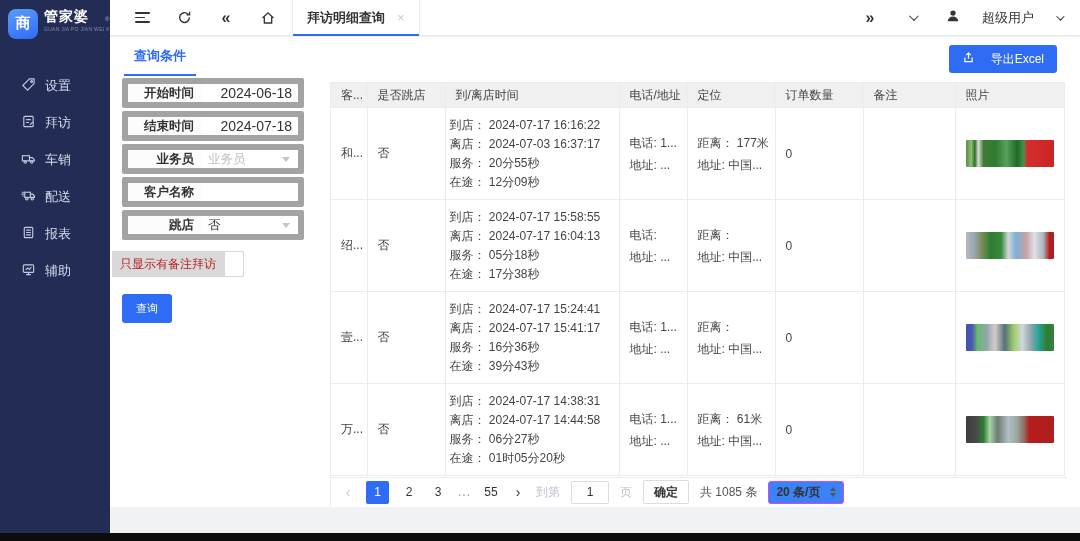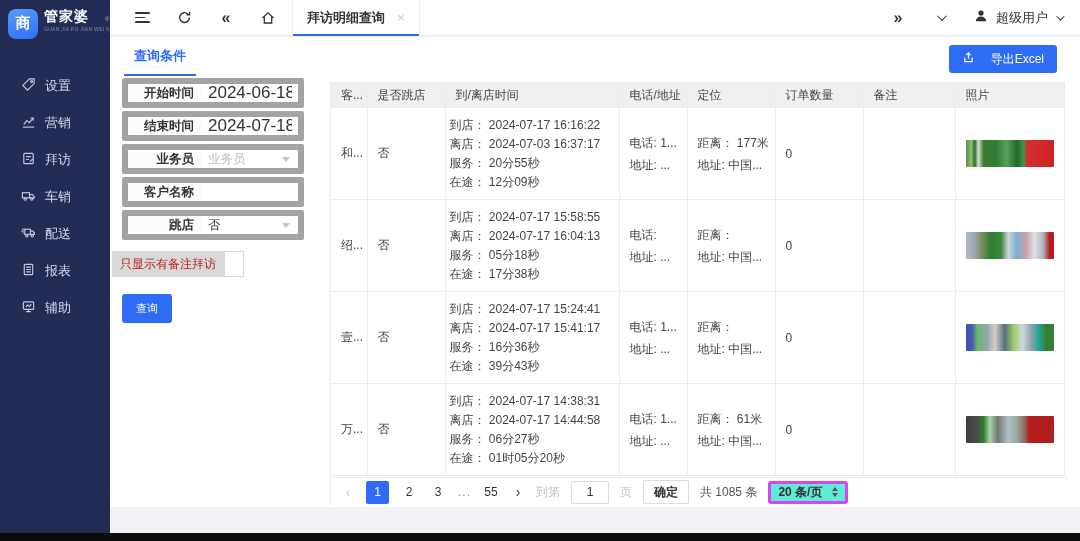--- a/index.html
+++ b/index.html
@@ -28,38 +28,38 @@
   .icon-lines { display:inline-flex; flex-direction:column; gap:3px; width:15px; }
   .icon-lines span { height:1.6px; background:#333; border-radius:1px; }
   .icon-lines span:nth-child(2) { width:70%; }
   .hgap { margin-left:26px; }
   .chev-glyph { font-size:16px; font-weight:bold; color:#333; line-height:1; }
   .tab { height:36px; display:flex; align-items:center; gap:12px; padding:0 14px; margin-left:16px; border-left:1px solid #efefef; border-right:1px solid #efefef; box-shadow:inset 0 -2px 0 #2f6cf6; cursor:pointer; }
   .tab-label { font-size:13px; font-weight:bold; color:#333; }
   .tab-close { color:#c9c9c9; font-size:13px; cursor:pointer; }
   .header-right { margin-left:auto; display:flex; align-items:center; gap:26px; padding-right:18px; }
   .chev-down { width:7px; height:7px; border-right:1.6px solid #333; border-bottom:1.6px solid #333; transform:rotate(45deg) translateY(-2px); }
-  .user { display:flex; align-items:center; gap:8px; cursor:pointer; }
+  .user { display:flex; align-items:center; gap:22px; cursor:pointer; }
   .user-name { font-size:13px; color:#333; }
   .user .chev-down { width:6px; height:6px; }
 
   
   .content { position:absolute; left:110px; top:37px; width:970px; height:470px; background:#fff; }
   .gray-strip { position:absolute; left:110px; top:507px; width:970px; height:26px; background:#f0f2f5; }
   .bottom-edge { position:absolute; left:0; bottom:0; width:1080px; height:8px; background:#0c0c0c; }
 
   .qc-tab { position:absolute; left:14px; top:0; padding:10px 10px 9px; font-size:13px; font-weight:bold; color:#2f6cf6; border-bottom:2px solid #2f6cf6; cursor:pointer; }
 
   .export-btn { position:absolute; right:23px; top:8px; height:28px; padding:0 13px; background:#2f6cf6; border:none; border-radius:3px; color:#fff; font-size:12px; display:flex; align-items:center; gap:16px; cursor:pointer; }
 
   
   .query-form { position:absolute; left:12px; top:41px; width:182px; }
   .f-row { display:flex; align-items:stretch; height:30px; border:6px solid #a3a3a3; border-radius:2px; margin-bottom:3px; background:#fff; }
   .f-label { width:74px; display:flex; align-items:center; justify-content:flex-end; padding-right:8px; font-size:12.5px; font-weight:bold; color:#333; background:#fcfcfc; }
-  .f-input { flex:1; display:flex; align-items:center; border:none; outline:none; font-size:17px; color:#333; padding:0 6px; font-family:inherit; min-width:0; background:transparent;text-align:right; }
+  .f-input { flex:1; display:flex; align-items:center; border:none; outline:none; font-size:14px; color:#333; padding:0 6px; font-family:inherit; min-width:0; background:transparent;text-align:right; }
   .f-select { flex:1; display:flex; align-items:center; justify-content:space-between; padding:0 8px 0 6px; font-size:12.5px; color:#333; cursor:pointer; min-width:0; }
   .f-select .ph { color:#bfbfbf; }
   .caret { width:0; height:0; border-left:4px solid transparent; border-right:4px solid transparent; border-top:5px solid #c4c4c4; }
   .remark-toggle { position:absolute; left:2px; top:214px; display:flex; align-items:center; cursor:pointer; }
   .remark-label { height:26px; line-height:26px; background:#d9d9d9; color:#b91c1c; font-size:12px; padding:0 8px; }
   .remark-box { width:20px; height:26px; background:#fff; border:1px solid #d9d9d9; }
   .search-btn { position:absolute; left:12px; top:257px; width:50px; height:29px; background:#2f6cf6; color:#fff; border:none; border-radius:3px; font-size:11px; cursor:pointer; }
 
   
   .table-wrap { position:absolute; left:220px; top:45px; width:737px; height:424px; overflow:hidden; border-left:1px solid #ececec; }
@@ -80,21 +80,21 @@
   .pager { position:absolute; left:0; bottom:0; width:737px; height:29px; border-top:1px solid #ececec; background:#fff; display:flex; align-items:center; gap:11px; padding-left:10px; font-size:12px; color:#555; }
   .pg-arrow { color:#c9c9c9; font-size:14px; cursor:pointer; width:14px; text-align:center; }
   .pg-arrow.enabled { color:#333; }
   .pg-num { min-width:18px; text-align:center; color:#333; cursor:pointer; }
   .pg-num.active { background:#2f6cf6; color:#fff; width:23px; height:23px; line-height:23px; border-radius:2px; }
   .pg-ellipsis { color:#999; letter-spacing:1px; }
   .pg-muted { color:#bcc1ca; }
   .goto-input { width:38px; height:23px; border:1px solid #dcdcdc; border-radius:2px; text-align:center; font-size:12px; color:#333; outline:none; font-family:inherit; }
   .confirm-btn { height:24px; padding:0 10px; background:#fff; border:1px solid #dcdcdc; border-radius:2px; font-size:12px; font-weight:bold; color:#333; cursor:pointer; }
   .total-text { color:#555; }
-  .size-select { display:flex; align-items:center; height:23px; border:3px solid #d946ef; border-radius:3px; padding:0 7px; background:#5eead4; cursor:pointer; font-weight:bold; color:#333; }
+  .size-select { display:flex; align-items:center; height:23px; border:1px solid #d946ef; border-radius:3px; padding:0 7px; background:#3b82f6; cursor:pointer; font-weight:bold; color:#333; }
   .updown { display:inline-flex; flex-direction:column; gap:2px; margin-left:10px; }
   .tri-up { width:0; height:0; border-left:3.5px solid transparent; border-right:3.5px solid transparent; border-bottom:4.5px solid #555; }
   .tri-dn { width:0; height:0; border-left:3.5px solid transparent; border-right:3.5px solid transparent; border-top:4.5px solid #555; }
 </style>
 </head>
 <body>
 
 <div class="page">
 
   <aside class="sidebar">
@@ -111,28 +111,20 @@
         <div class="brand-caption">GUAN JIA PO JIAN WEI KUAI XIAO</div>
       </div>
     </div>
     <nav class="nav">
       <div class="nav-item">
         <span><svg width="15" height="15" viewBox="0 0 16 16" fill="none" stroke="#c3cae2" stroke-width="1.2">
               <path d="M2 9 L9 2 H14 V7 L7 14 Z"></path>
               <circle cx="11.3" cy="4.7" r="1"></circle>
             </svg></span>
         <span>设置</span>
-      </div>
-      <div class="nav-item">
-        <span><svg width="15" height="15" viewBox="0 0 16 16" fill="none" stroke="#c3cae2" stroke-width="1.2">
-              <path d="M2 14 H14"></path>
-              <path d="M3 11 L6.2 7 L9 9.2 L13 4.2"></path>
-              <path d="M13 7.2 V4.2 H10"></path>
-            </svg></span>
-        <span>营销</span>
       </div>
       <div class="nav-item">
         <span><svg width="15" height="15" viewBox="0 0 16 16" fill="none" stroke="#c3cae2" stroke-width="1.2">
               <rect x="3" y="2.5" width="10" height="11" rx="1"></rect>
               <path d="M5.5 6 H10.5 M5.5 9 H8.5"></path>
               <path d="M9.5 11.5 L12.5 8.5"></path>
             </svg></span>
         <span>拜访</span>
       </div>
       <div class="nav-item">

